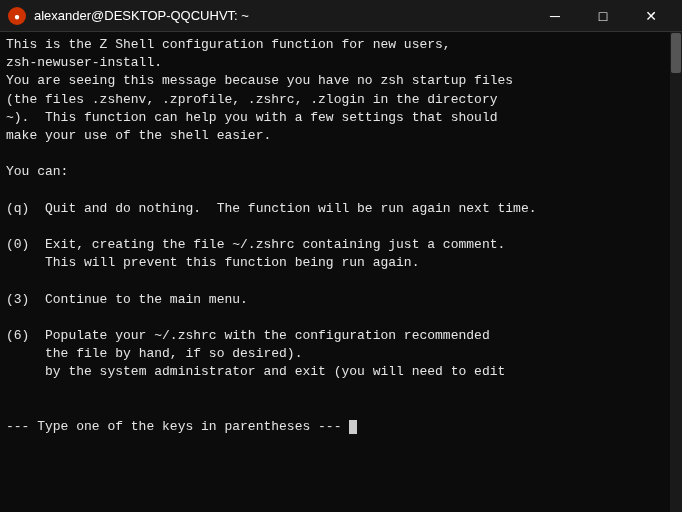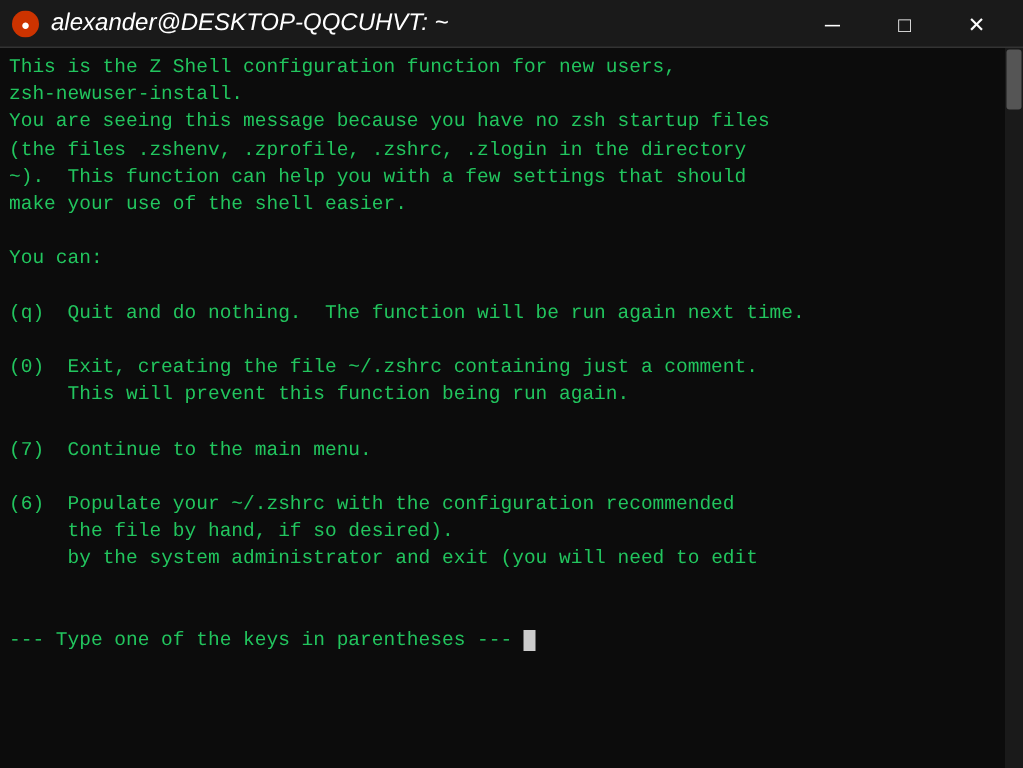--- a/index.html
+++ b/index.html
@@ -40,24 +40,23 @@
       margin-right: 8px;
       flex-shrink: 0;
     }
 
     .title-bar-icon circle {
       fill: #cc3300;
     }
 
     .title-bar-title {
       color: #ffffff;
-      font-size: 16px;
+      font-size: 13px;
       font-family: 'Segoe UI', Arial, sans-serif;
       flex: 1;
-      font-style: italic;
     }
 
     .title-bar-controls {
       display: flex;
       gap: 2px;
     }
 
     .title-bar-btn {
       width: 46px;
       height: 32px;
@@ -68,21 +67,21 @@
       align-items: center;
       justify-content: center;
       color: #ffffff;
       font-size: 14px;
       font-family: 'Segoe UI', Arial, sans-serif;
     }
 
     .terminal-body {
       flex: 1;
       background: #0c0c0c;
-      color: #22c55e;
+      color: #e5e5e5;
       font-family: 'Courier New', Courier, monospace;
       font-size: 13px;
       line-height: 1.4;
       padding: 4px 6px;
       overflow: hidden;
       position: relative;
     }
 
     .terminal-content {
       white-space: pre-wrap;
@@ -144,21 +143,21 @@
 </span><span>~).  This function can help you with a few settings that should
 </span><span>make your use of the shell easier.
 </span><span>
 </span><span>You can:
 </span><span>
 </span><span>(q)  Quit and do nothing.  The function will be run again next time.
 </span><span>
 </span><span>(0)  Exit, creating the file ~/.zshrc containing just a comment.
 </span><span>     This will prevent this function being run again.
 </span><span>
-</span><span>(7)  Continue to the main menu.
+</span><span>(3)  Continue to the main menu.
 </span><span>
 </span><span>(6)  Populate your ~/.zshrc with the configuration recommended
 </span><span>     the file by hand, if so desired).
 </span><span>     by the system administrator and exit (you will need to edit
 </span><span>
 </span><span>
 </span><span>--- Type one of the keys in parentheses --- </span><span class="cursor"></span></div>
     <div class="scrollbar">
       <div class="scrollbar-thumb"></div>
     </div>

